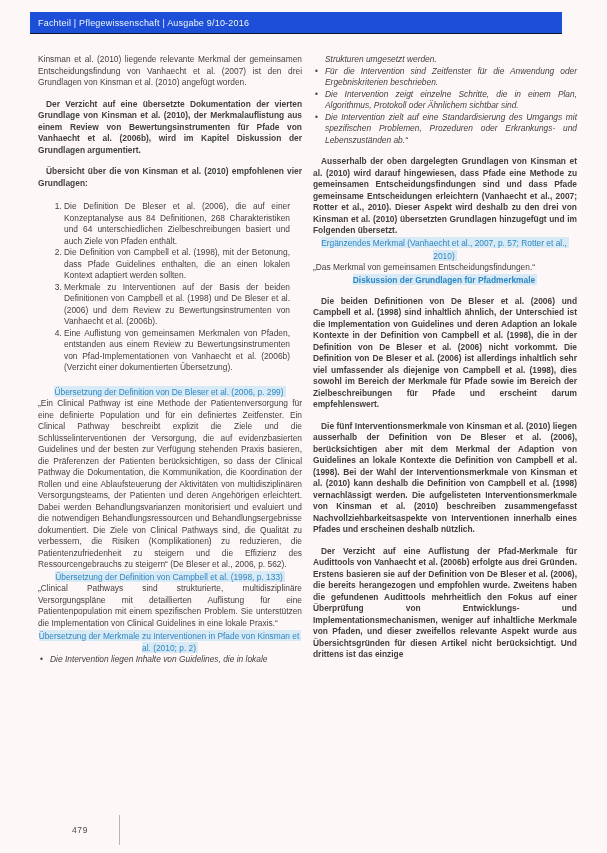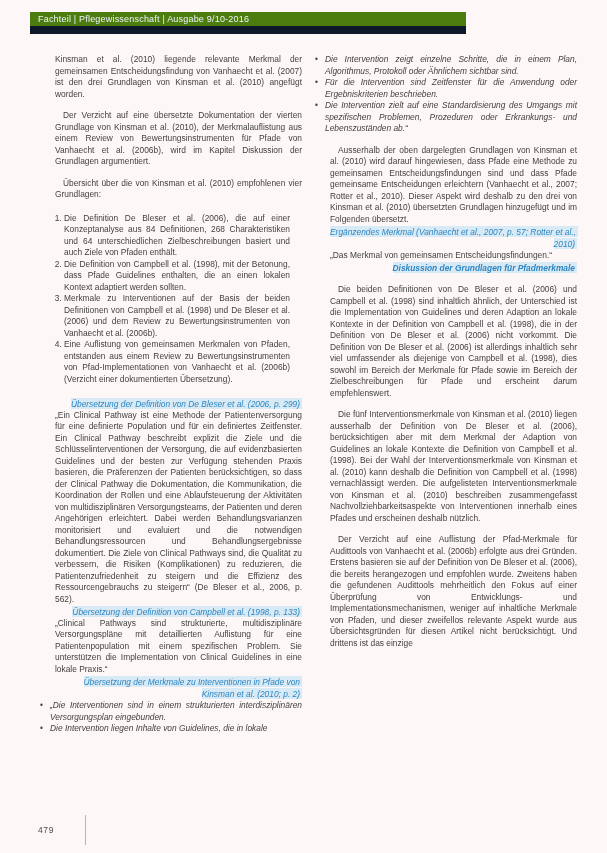--- a/index.html
+++ b/index.html
@@ -11,23 +11,23 @@
     overflow: hidden;
   }
   .page {
     position: relative;
     width: 607px; height: 853px;
   }
   
   .header-bar {
     position: absolute;
     left: 30px; top: 12px;
-    width: 436px; height: 22px;
-    background: #4d7c0f;
-    border-bottom: 8px solid #0f172a;
+    width: 532px; height: 22px;
+    background: #1d4ed8;
+    border-bottom: 1px solid #0f172a;
     display: flex; align-items: center;
     box-sizing: border-box;
   }
   .header-bar .header-text {
     color: #eef6fc;
     font-size: 9px;
     letter-spacing: 0.2px;
     padding-left: 8px;
     white-space: nowrap;
   }
@@ -38,23 +38,23 @@
     width: 540px; height: 748px;
     display: flex;
     gap: 11px;
   }
   .col {
     width: 264px;
     font-size: 8.4px;
     line-height: 11.5px;
     text-align: justify;
   }
-  .col p { margin: 0 0 0 17px; }
+  .col p { margin: 0 0 0 0; }
   .col p.gap { margin-top: 10px; }
-  .col p.indent { text-indent: 8px; }
+  .col p.indent { text-indent: 8px; font-weight: bold; }
   ol.num-list {
     margin: 12px; padding: 0 0 0 14px;
     list-style-position: outside;
   }
   ol.num-list li { margin: 0; }
   ul.bullet-list {
     margin: 0; padding: 0 0 0 12px;
     list-style: none;
   }
   ul.bullet-list li {
@@ -64,22 +64,21 @@
   ul.bullet-list li::before {
     content: "•";
     position: absolute;
     left: -10px;
     font-style: normal;
     color: #3f3f3f;
   }
   .blue-heading {
     margin-top: 10px;
     line-height: 12.5px;
-    text-align: right;
-    font-style: italic;
+    text-align: center;
   }
   .blue-heading span {
     color: #2f86c2;
     background: #d8eaf5;
     padding: 0.5px 2px 0.5px 0;
     box-decoration-break: clone;
     -webkit-box-decoration-break: clone;
   }
   .section-heading { font-weight: bold; }
   .quote { }
@@ -87,21 +86,21 @@
   
   .footer {
     position: absolute;
     left: 38px; top: 815px;
     width: 540px; height: 30px;
     display: flex; align-items: center;
     font-size: 8.5px;
     color: #4a4a4a;
     letter-spacing: 0.6px;
   }
-  .footer .page-num { width: 47px; }
+  .footer .page-num { width: 47px; margin-left: 34px; }
   .footer .v-rule {
     width: 1px; height: 30px;
     background: #b5b5b5;
     margin-right: 20px;
   }
 </style>
 </head>
 <body>
 
 <div class="page">
@@ -121,29 +120,29 @@
         <li>Die Definition von Campbell et al. (1998), mit der Betonung, dass Pfade Guidelines enthalten, die an einen lokalen Kontext adaptiert werden sollten.</li>
         <li>Merkmale zu Interventionen auf der Basis der beiden Definitionen von Campbell et al. (1998) und De Bleser et al. (2006) und dem Review zu Bewertungsinstrumenten von Vanhaecht et al. (2006b).</li>
         <li>Eine Auflistung von gemeinsamen Merkmalen von Pfaden, entstanden aus einem Review zu Bewertungsinstrumenten von Pfad-Implementationen von Vanhaecht et al. (2006b) (Verzicht einer dokumentierten Übersetzung).</li>
       </ol>
       <p class="blue-heading"><span>Übersetzung der Definition von De Bleser et al. (2006, p. 299)</span></p>
       <p class="quote">„Ein Clinical Pathway ist eine Methode der Patientenversorgung für eine definierte Population und für ein definiertes Zeitfenster. Ein Clinical Pathway beschreibt explizit die Ziele und die Schlüsselinterventionen der Versorgung, die auf evidenzbasierten Guidelines und der besten zur Verfügung stehenden Praxis basieren, die Präferenzen der Patienten berücksichtigen, so dass der Clinical Pathway die Dokumentation, die Kommunikation, die Koordination der Rollen und eine Ablaufsteuerung der Aktivitäten von multidisziplinären Versorgungsteams, der Patienten und deren Angehörigen erleichtert. Dabei werden Behandlungsvarianzen monitorisiert und evaluiert und die notwendigen Behandlungsressourcen und Behandlungsergebnisse dokumentiert. Die Ziele von Clinical Pathways sind, die Qualität zu verbessern, die Risiken (Komplikationen) zu reduzieren, die Patientenzufriedenheit zu steigern und die Effizienz des Ressourcengebrauchs zu steigern“ (De Bleser et al., 2006, p. 562).</p>
       <p class="blue-heading"><span>Übersetzung der Definition von Campbell et al. (1998, p. 133)</span></p>
       <p class="quote">„Clinical Pathways sind strukturierte, multidisziplinäre Versorgungspläne mit detaillierten Auflistung für eine Patientenpopulation mit einem spezifischen Problem. Sie unterstützen die Implementation von Clinical Guidelines in eine lokale Praxis.“</p>
       <p class="blue-heading"><span>Übersetzung der Merkmale zu Interventionen in Pfade von Kinsman et al. (2010; p. 2)</span></p>
       <ul class="bullet-list">
-        <li>„Die Interventionen sind in einem strukturierten interdisziplinären Versorgungsplan eingebunden.</li>
         <li>Die Intervention liegen Inhalte von Guidelines, die in lokale</li>
       </ul>
     </div>
 
     <div class="col">
+      <p class="cont-line">Strukturen umgesetzt werden.</p>
       <ul class="bullet-list">
+        <li>Für die Intervention sind Zeitfenster für die Anwendung oder Ergebniskriterien beschrieben.</li>
         <li>Die Intervention zeigt einzelne Schritte, die in einem Plan, Algorithmus, Protokoll oder Ähnlichem sichtbar sind.</li>
-        <li>Für die Intervention sind Zeitfenster für die Anwendung oder Ergebniskriterien beschrieben.</li>
         <li>Die Intervention zielt auf eine Standardisierung des Umgangs mit spezifischen Problemen, Prozeduren oder Erkrankungs- und Lebenszuständen ab.“</li>
       </ul>
       <p class="gap indent">Ausserhalb der oben dargelegten Grundlagen von Kinsman et al. (2010) wird darauf hingewiesen, dass Pfade eine Methode zu gemeinsamen Entscheidungsfindungen sind und dass Pfade gemeinsame Entscheidungen erleichtern (Vanhaecht et al., 2007; Rotter et al., 2010). Dieser Aspekt wird deshalb zu den drei von Kinsman et al. (2010) übersetzten Grundlagen hinzugefügt und im Folgenden übersetzt.</p>
       <p class="blue-heading"><span>Ergänzendes Merkmal (Vanhaecht et al., 2007, p. 57; Rotter et al., 2010)</span></p>
       <p class="quote">„Das Merkmal von gemeinsamen Entscheidungsfindungen.“</p>
       <p class="blue-heading section-heading"><span>Diskussion der Grundlagen für Pfadmerkmale</span></p>
       <p class="gap indent">Die beiden Definitionen von De Bleser et al. (2006) und Campbell et al. (1998) sind inhaltlich ähnlich, der Unterschied ist die Implementation von Guidelines und deren Adaption an lokale Kontexte in der Definition von Campbell et al. (1998), die in der Definition von De Bleser et al. (2006) nicht vorkommt. Die Definition von De Bleser et al. (2006) ist allerdings inhaltlich sehr viel umfassender als diejenige von Campbell et al. (1998), dies sowohl im Bereich der Merkmale für Pfade sowie im Bereich der Zielbeschreibungen für Pfade und erscheint darum empfehlenswert.</p>
       <p class="gap indent">Die fünf Interventionsmerkmale von Kinsman et al. (2010) liegen ausserhalb der Definition von De Bleser et al. (2006), berücksichtigen aber mit dem Merkmal der Adaption von Guidelines an lokale Kontexte die Definition von Campbell et al. (1998). Bei der Wahl der Interventionsmerkmale von Kinsman et al. (2010) kann deshalb die Definition von Campbell et al. (1998) vernachlässigt werden. Die aufgelisteten Interventionsmerkmale von Kinsman et al. (2010) beschreiben zusammengefasst Nachvollziehbarkeitsaspekte von Interventionen innerhalb eines Pfades und erscheinen deshalb nützlich.</p>
       <p class="gap indent">Der Verzicht auf eine Auflistung der Pfad-Merkmale für Audittools von Vanhaecht et al. (2006b) erfolgte aus drei Gründen. Erstens basieren sie auf der Definition von De Bleser et al. (2006), die bereits herangezogen und empfohlen wurde. Zweitens haben die gefundenen Audittools mehrheitlich den Fokus auf einer Überprüfung von Entwicklungs- und Implementationsmechanismen, weniger auf inhaltliche Merkmale von Pfaden, und dieser zweifellos relevante Aspekt wurde aus Übersichtsgründen für diesen Artikel nicht berücksichtigt. Und drittens ist das einzige</p>
     </div>

